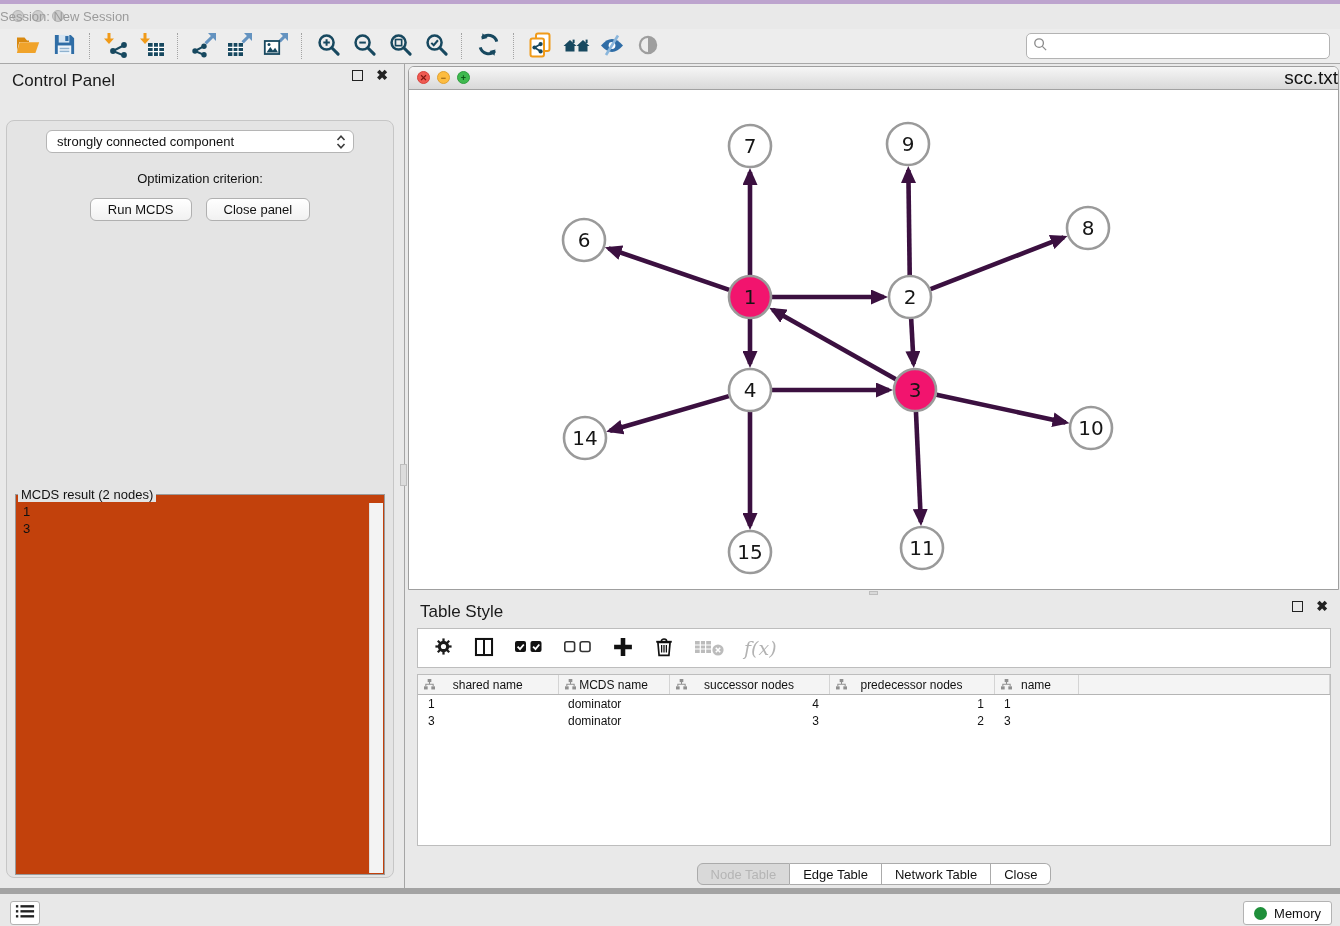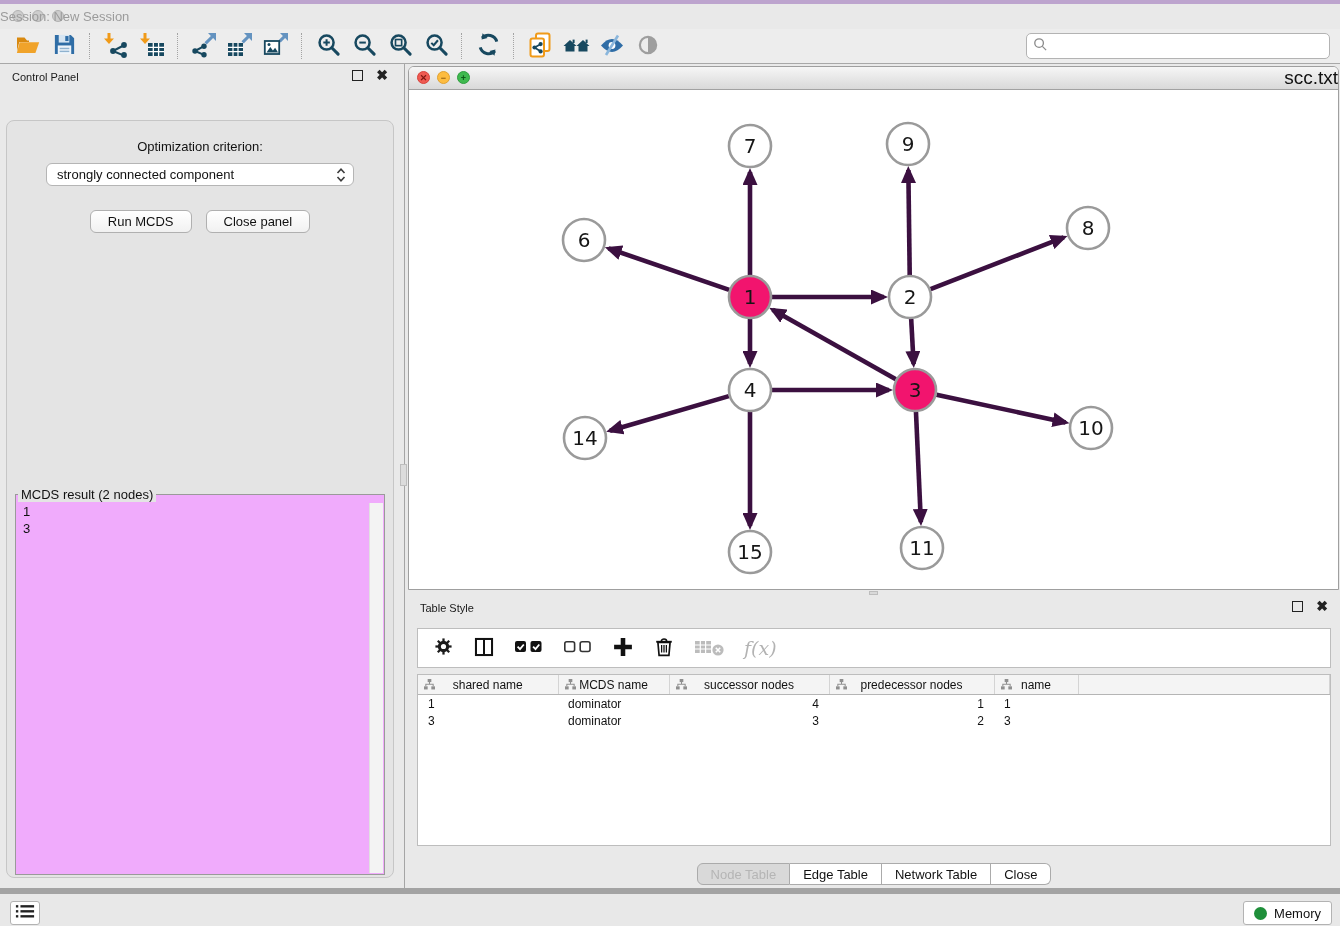--- a/index.html
+++ b/index.html
@@ -19,45 +19,45 @@
            display:flex;align-items:center;padding:0 10px;box-sizing:border-box}
   .tbtn{width:36px;height:30px;display:flex;align-items:center;justify-content:center;background:none;border:none;padding:0}
   .tsep{width:1px;height:26px;border-left:1px dotted #a3a3a3;margin:0 7px}
   #search-box{margin-left:auto;width:290px;height:24px;background:#fff;border:1px solid #b3b3b3;border-radius:5px;
               display:flex;align-items:center;padding:0 6px;gap:4px}
   #search-box input{border:none;outline:none;flex:1;font-size:13px;font-family:"Liberation Sans",sans-serif;background:transparent}
 
   
   #control-panel{left:0;top:64px;width:400px;bottom:38px;background:#e9e9e9}
   .panel-header{position:absolute;top:0;left:0;right:0;height:28px}
-  .panel-header .ph-title{position:absolute;left:12px;top:7px;font-size:11px;color:#1a1a1a}
+  .panel-header .ph-title{position:absolute;left:12px;top:7px;font-size:17px;color:#1a1a1a}
   .ph-icons{position:absolute;right:12px;top:6px;display:flex;gap:13px;align-items:center}
   .float-ico{width:11px;height:11px;border:1.6px solid #222;display:inline-block;box-sizing:border-box}
   .close-ico{font-size:14px;font-weight:bold;color:#222;line-height:11px}
 
   .tabbar{display:flex;justify-content:center}
   .tab{background:#fff;border:1px solid #ababab;border-left:none;padding:0 13px;font-size:13px;color:#111;
        height:22px;line-height:21px;box-sizing:border-box;cursor:default;white-space:nowrap}
   .tab:first-child{border-left:1px solid #ababab;border-radius:6px 0 0 6px}
   .tab:last-child{border-radius:0 6px 6px 0}
   .tab.active{background:#d9d9d9;color:#b5b5b5}
 
   #control-tabs{position:absolute;top:32px;left:0;right:0}
   #cp-box{position:absolute;left:6px;right:6px;top:56px;bottom:10px;background:#e4e4e4;
           border:1px solid #c6c6c6;border-radius:8px}
   #opt-label{text-align:center;margin-top:18px;font-size:13px;color:#111}
   #criterion-combo{position:relative;margin:9px auto 0;width:308px;height:23px;background:#fff;
                    border:1px solid #b5b5b5;border-radius:6px;box-sizing:border-box}
   #criterion-combo .val{position:absolute;left:10px;top:3px;font-size:13px;color:#111}
   #criterion-combo .stepper{position:absolute;right:7px;top:3px}
-  #cp-buttons{display:flex;justify-content:center;gap:14px;margin-top:24px}
+  #cp-buttons{display:flex;justify-content:center;gap:14px;margin-top:12px}
   .mac-btn{background:linear-gradient(#ffffff,#f1f1f1);border:1px solid #b0b0b0;border-radius:6px;
            font-size:13px;font-family:"Liberation Sans",sans-serif;padding:3px 17px;color:#111}
   #result-fieldset{position:absolute;left:8px;right:8px;top:366px;bottom:2px;margin:0;padding:0;
-                   border:1px solid #9a9a9a;background:#f0abfc}
+                   border:1px solid #9a9a9a;background:#c2410c}
   #result-fieldset legend{font-size:13px;color:#111;margin-left:2px;padding:0 3px;background:#e4e4e4}
   #result-area{position:absolute;left:0;right:0;top:0;bottom:0;overflow:hidden}
   #result-area pre{margin:1px 0 0 7px;font-family:"Liberation Sans",sans-serif;font-size:13px;line-height:17px;color:#111}
   #result-scroll{position:absolute;right:1px;top:1px;bottom:1px;width:13px;background:#f3f3f3;border-left:1px solid #e0e0e0}
 
   
   #v-divider{left:400px;top:64px;width:8px;bottom:38px;background:#e9e9e9}
   #v-divider .line{position:absolute;left:4px;top:0;bottom:0;width:1px;background:#a5a5a5}
   #v-divider .grip{position:absolute;left:0px;top:400px;width:7px;height:22px;background:#dcdcdc;border:1px solid #bdbdbd;box-sizing:border-box}
 
@@ -277,29 +277,29 @@
 
 <div class="abs" id="control-panel">
   <div class="panel-header">
     <span class="ph-title">Control Panel</span>
     <span class="ph-icons">
       <span class="float-ico"></span>
       <span class="close-ico">✖</span>
     </span>
   </div>
   <div id="cp-box">
-    <div id="opt-label">Optimization criterion:</div>
     <div id="criterion-combo">
       <span class="val">strongly connected component</span>
       <span class="stepper">
         <svg width="10" height="16" viewBox="0 0 10 16">
             <path d="M1.5 6l3.5-3.8L8.5 6M1.5 10l3.5 3.8L8.5 10" fill="none" stroke="#3c3c3c" stroke-width="1.6"></path>
           </svg>
       </span>
     </div>
+    <div id="opt-label">Optimization criterion:</div>
     <div id="cp-buttons">
       <button class="mac-btn">Run MCDS</button>
       <button class="mac-btn">Close panel</button>
     </div>
     <fieldset id="result-fieldset">
       <legend>MCDS result (2 nodes)</legend>
       <div id="result-area">
         <pre id="result-pre">1
 3</pre>
         <div id="result-scroll"></div>

